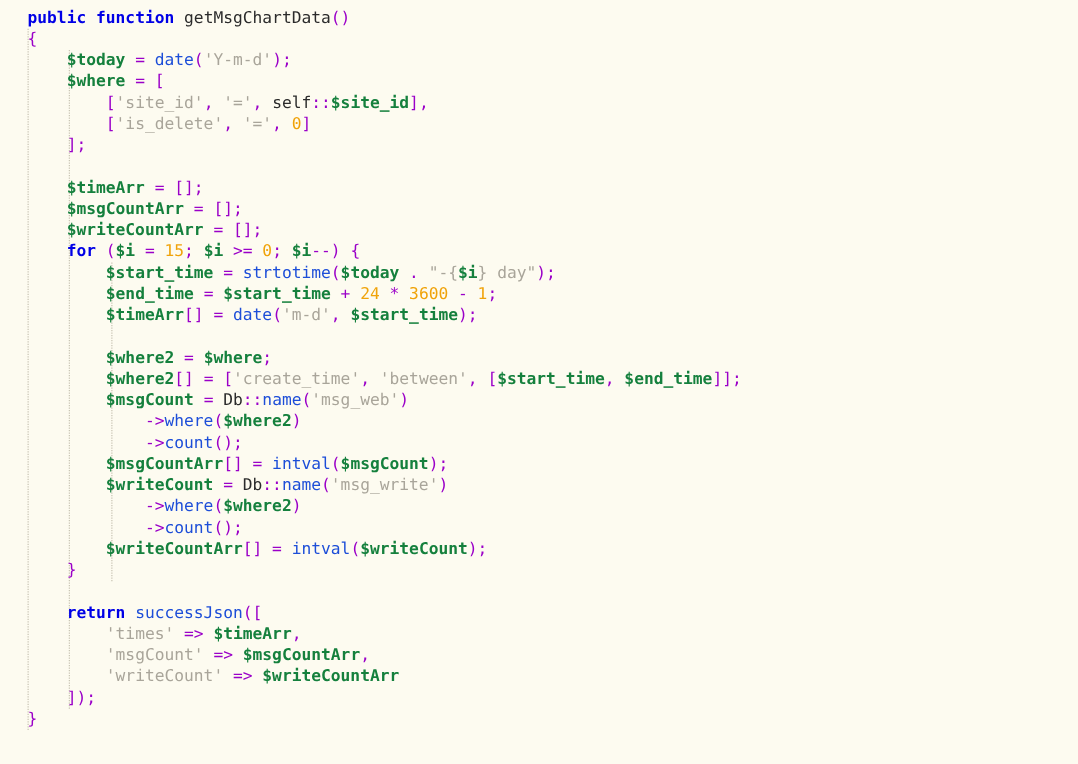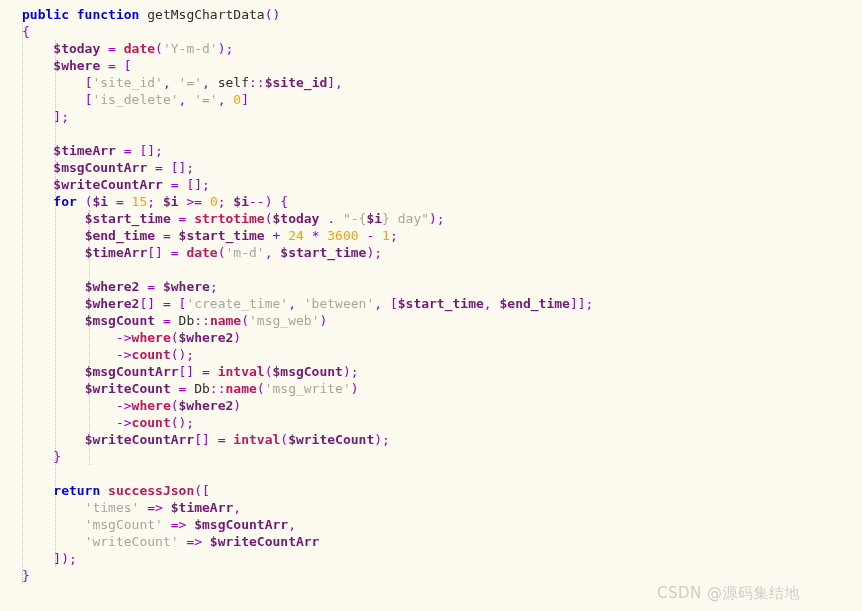--- a/index.html
+++ b/index.html
@@ -49,22 +49,22 @@
   }
 
   .ln {
     display: block;
     height: 17px;
     padding-left: 22px;
   }
 
   
   .kw   { color: #0000e6; font-weight: bold; }   
-  .fn   { color: #be185d; font-weight: bold; }   
-  .var  { color: #701a75; font-weight: bold; }   
+  .fn   { color: #1d4ed8; font-weight: normal; }   
+  .var  { color: #15803d; font-weight: bold; }   
   .str  { color: #a9a59a; text-align: center; }                      
   .num  { color: #f0a30a; }                      
   .pun  { color: #9b00c8; }                      
   .pln  { color: #2b2b2b; }                      
   .brc  { color: #9b00c8; }                      
 
   
   #watermark {
     position: absolute;
     right: 14px;
@@ -82,15 +82,14 @@
 <div id="code-surface">
 
   <div class="indent-guides">
       <div class="guide" style="left: 22px; top: 23px; height: 561px; border-left-color: rgb(201, 197, 180);"></div>
       <div class="guide" style="left: 55px; top: 40px; height: 527px; border-left-color: rgb(201, 197, 180);"></div>
       <div class="guide" style="left: 89px; top: 210px; height: 255px; border-left-color: rgb(201, 197, 180);"></div>
     </div>
 
   <pre class="code-block" id="code-block"><span class="ln"><span class="kw">public</span><span class="pln"> </span><span class="kw">function</span><span class="pln"> </span><span class="pln">getMsgChartData</span><span class="pun">()</span></span><span class="ln"><span class="brc">{</span></span><span class="ln"><span class="pln">    </span><span class="var">$today</span><span class="pln"> </span><span class="pun">=</span><span class="pln"> </span><span class="fn">date</span><span class="pun">(</span><span class="str">'Y-m-d'</span><span class="pun">);</span></span><span class="ln"><span class="pln">    </span><span class="var">$where</span><span class="pln"> </span><span class="pun">=</span><span class="pln"> </span><span class="pun">[</span></span><span class="ln"><span class="pln">        </span><span class="pun">[</span><span class="str">'site_id'</span><span class="pun">, </span><span class="str">'='</span><span class="pun">, </span><span class="pln">self</span><span class="pun">::</span><span class="var">$site_id</span><span class="pun">],</span></span><span class="ln"><span class="pln">        </span><span class="pun">[</span><span class="str">'is_delete'</span><span class="pun">, </span><span class="str">'='</span><span class="pun">, </span><span class="num">0</span><span class="pun">]</span></span><span class="ln"><span class="pln">    </span><span class="pun">];</span></span><span class="ln">&nbsp;</span><span class="ln"><span class="pln">    </span><span class="var">$timeArr</span><span class="pln"> </span><span class="pun">=</span><span class="pln"> </span><span class="pun">[];</span></span><span class="ln"><span class="pln">    </span><span class="var">$msgCountArr</span><span class="pln"> </span><span class="pun">=</span><span class="pln"> </span><span class="pun">[];</span></span><span class="ln"><span class="pln">    </span><span class="var">$writeCountArr</span><span class="pln"> </span><span class="pun">=</span><span class="pln"> </span><span class="pun">[];</span></span><span class="ln"><span class="pln">    </span><span class="kw">for</span><span class="pln"> </span><span class="pun">(</span><span class="var">$i</span><span class="pln"> </span><span class="pun">=</span><span class="pln"> </span><span class="num">15</span><span class="pun">; </span><span class="var">$i</span><span class="pln"> </span><span class="pun">&gt;=</span><span class="pln"> </span><span class="num">0</span><span class="pun">; </span><span class="var">$i</span><span class="pun">--) </span><span class="brc">{</span></span><span class="ln"><span class="pln">        </span><span class="var">$start_time</span><span class="pln"> </span><span class="pun">=</span><span class="pln"> </span><span class="fn">strtotime</span><span class="pun">(</span><span class="var">$today</span><span class="pln"> </span><span class="pun">.</span><span class="pln"> </span><span class="str">"-{</span><span class="var">$i</span><span class="str">} day"</span><span class="pun">);</span></span><span class="ln"><span class="pln">        </span><span class="var">$end_time</span><span class="pln"> </span><span class="pun">=</span><span class="pln"> </span><span class="var">$start_time</span><span class="pln"> </span><span class="pun">+</span><span class="pln"> </span><span class="num">24</span><span class="pln"> </span><span class="pun">*</span><span class="pln"> </span><span class="num">3600</span><span class="pln"> </span><span class="pun">-</span><span class="pln"> </span><span class="num">1</span><span class="pun">;</span></span><span class="ln"><span class="pln">        </span><span class="var">$timeArr</span><span class="pun">[] </span><span class="pun">=</span><span class="pln"> </span><span class="fn">date</span><span class="pun">(</span><span class="str">'m-d'</span><span class="pun">, </span><span class="var">$start_time</span><span class="pun">);</span></span><span class="ln">&nbsp;</span><span class="ln"><span class="pln">        </span><span class="var">$where2</span><span class="pln"> </span><span class="pun">=</span><span class="pln"> </span><span class="var">$where</span><span class="pun">;</span></span><span class="ln"><span class="pln">        </span><span class="var">$where2</span><span class="pun">[] </span><span class="pun">=</span><span class="pln"> </span><span class="pun">[</span><span class="str">'create_time'</span><span class="pun">, </span><span class="str">'between'</span><span class="pun">, </span><span class="pun">[</span><span class="var">$start_time</span><span class="pun">, </span><span class="var">$end_time</span><span class="pun">]];</span></span><span class="ln"><span class="pln">        </span><span class="var">$msgCount</span><span class="pln"> </span><span class="pun">=</span><span class="pln"> </span><span class="pln">Db</span><span class="pun">::</span><span class="fn">name</span><span class="pun">(</span><span class="str">'msg_web'</span><span class="pun">)</span></span><span class="ln"><span class="pln">            </span><span class="pun">-&gt;</span><span class="fn">where</span><span class="pun">(</span><span class="var">$where2</span><span class="pun">)</span></span><span class="ln"><span class="pln">            </span><span class="pun">-&gt;</span><span class="fn">count</span><span class="pun">();</span></span><span class="ln"><span class="pln">        </span><span class="var">$msgCountArr</span><span class="pun">[] </span><span class="pun">=</span><span class="pln"> </span><span class="fn">intval</span><span class="pun">(</span><span class="var">$msgCount</span><span class="pun">);</span></span><span class="ln"><span class="pln">        </span><span class="var">$writeCount</span><span class="pln"> </span><span class="pun">=</span><span class="pln"> </span><span class="pln">Db</span><span class="pun">::</span><span class="fn">name</span><span class="pun">(</span><span class="str">'msg_write'</span><span class="pun">)</span></span><span class="ln"><span class="pln">            </span><span class="pun">-&gt;</span><span class="fn">where</span><span class="pun">(</span><span class="var">$where2</span><span class="pun">)</span></span><span class="ln"><span class="pln">            </span><span class="pun">-&gt;</span><span class="fn">count</span><span class="pun">();</span></span><span class="ln"><span class="pln">        </span><span class="var">$writeCountArr</span><span class="pun">[] </span><span class="pun">=</span><span class="pln"> </span><span class="fn">intval</span><span class="pun">(</span><span class="var">$writeCount</span><span class="pun">);</span></span><span class="ln"><span class="pln">    </span><span class="brc">}</span></span><span class="ln">&nbsp;</span><span class="ln"><span class="pln">    </span><span class="kw">return</span><span class="pln"> </span><span class="fn">successJson</span><span class="pun">([</span></span><span class="ln"><span class="pln">        </span><span class="str">'times'</span><span class="pln"> </span><span class="pun">=&gt;</span><span class="pln"> </span><span class="var">$timeArr</span><span class="pun">,</span></span><span class="ln"><span class="pln">        </span><span class="str">'msgCount'</span><span class="pln"> </span><span class="pun">=&gt;</span><span class="pln"> </span><span class="var">$msgCountArr</span><span class="pun">,</span></span><span class="ln"><span class="pln">        </span><span class="str">'writeCount'</span><span class="pln"> </span><span class="pun">=&gt;</span><span class="pln"> </span><span class="var">$writeCountArr</span></span><span class="ln"><span class="pln">    </span><span class="pun">]);</span></span><span class="ln"><span class="brc">}</span></span></pre>
 
-  <div id="watermark">CSDN @源码集结地</div>
 
 </div>
 
 </body></html>

